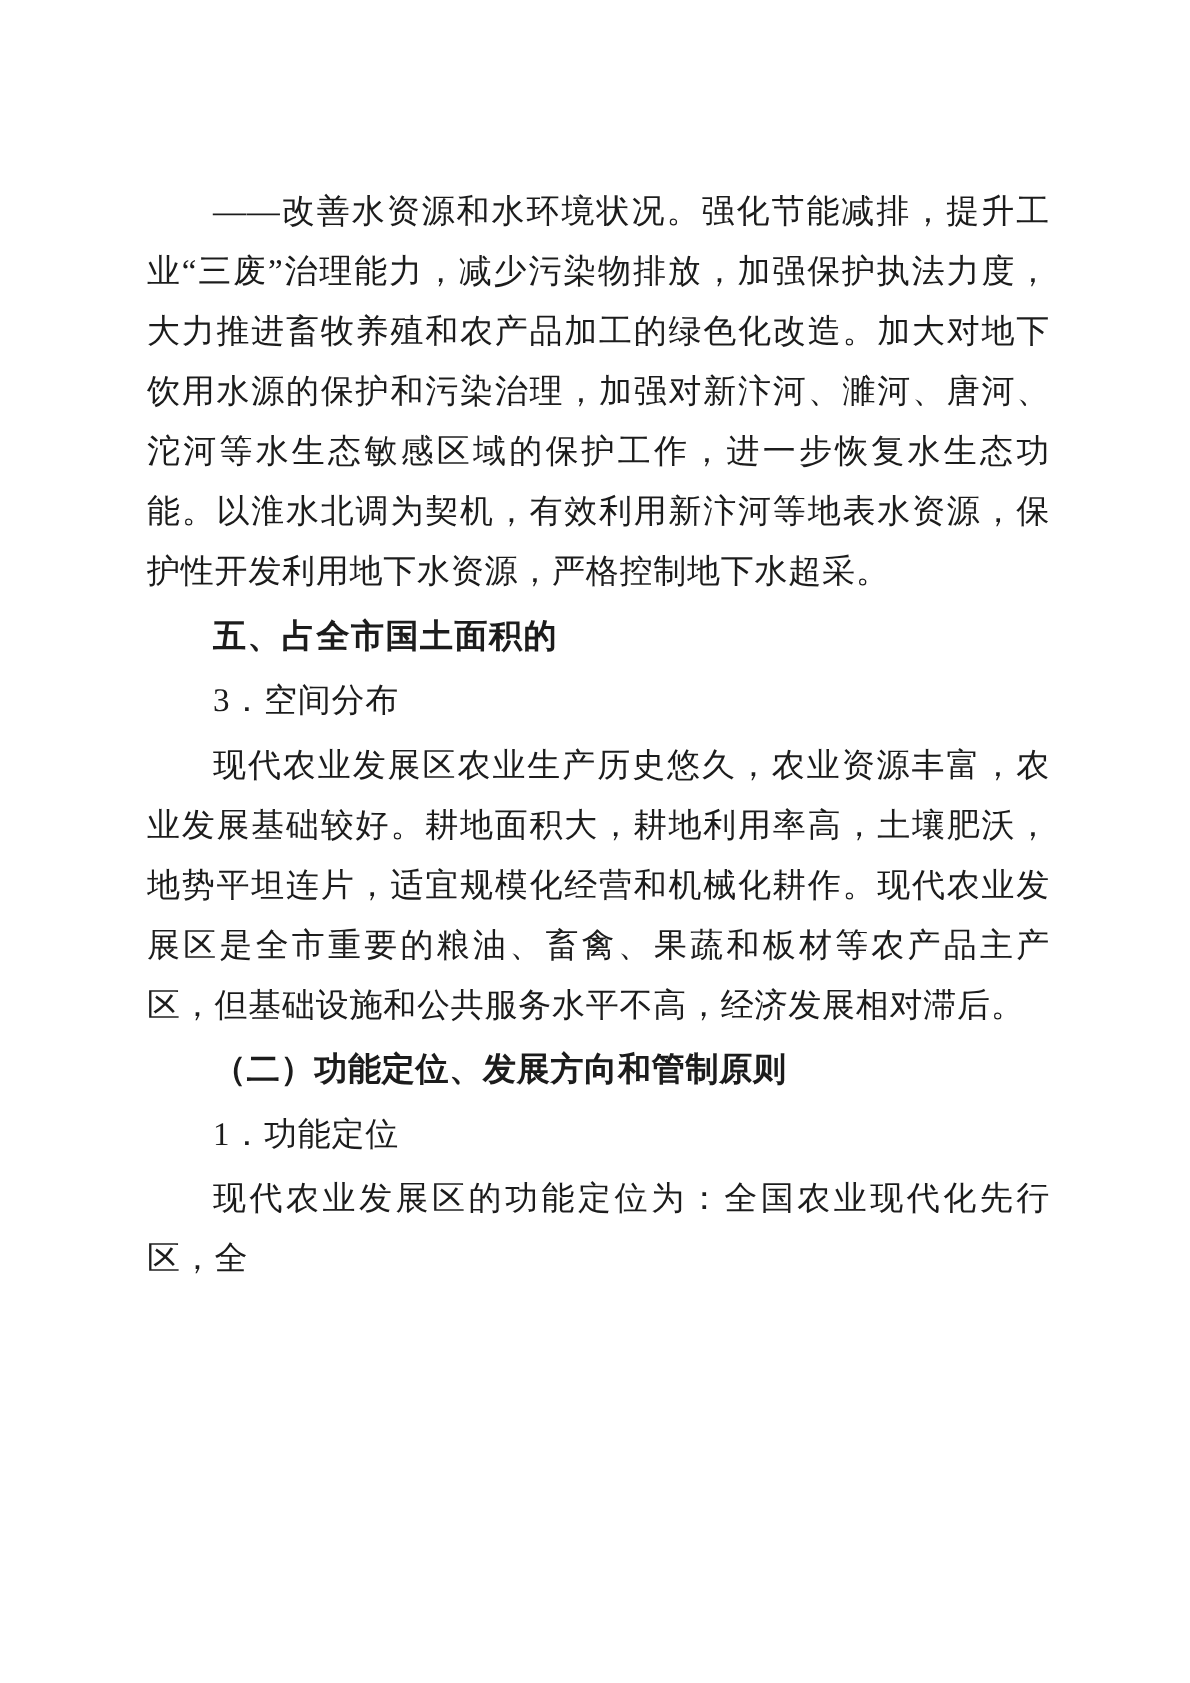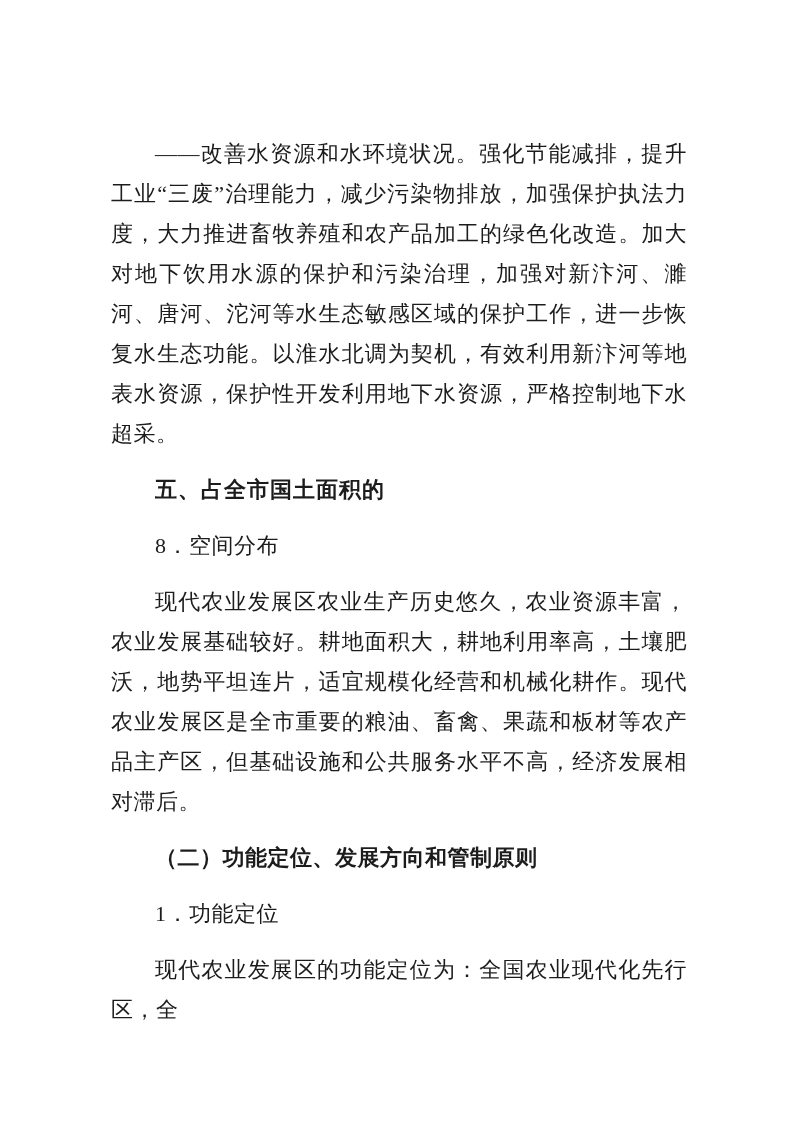--- a/index.html
+++ b/index.html
@@ -18,21 +18,21 @@
   }
   .textblock {
     width: 608px;
     color: #1c1c1c;
     font-size: 22px;
     line-height: 40px;
     text-align: justify;
     font-family: "Liberation Serif", "DejaVu Serif", serif;
   }
   .textblock p {
-    margin: 16px;
+    margin: 3px;
     padding: 0;
     text-indent: 2em;
     letter-spacing: 0.5px;
   }
   
   .para-body {
     font-weight: 400;
     font-family: "Liberation Serif", "DejaVu Serif", serif;
   }
   
@@ -52,19 +52,19 @@
     font-family: "Liberation Serif", "DejaVu Serif", serif;
   }
 </style>
 </head>
 <body>
 
 <div class="page">
   <div class="textblock">
     <p class="para-body">——改善水资源和水环境状况。强化节能减排，提升工业“三废”治理能力，减少污染物排放，加强保护执法力度，大力推进畜牧养殖和农产品加工的绿色化改造。加大对地下饮用水源的保护和污染治理，加强对新汴河、濉河、唐河、沱河等水生态敏感区域的保护工作，进一步恢复水生态功能。以淮水北调为契机，有效利用新汴河等地表水资源，保护性开发利用地下水资源，严格控制地下水超采。</p>
     <p class="heading-1">五、占全市国土面积的</p>
-    <p class="heading-3">8．空间分布</p>
+    <p class="heading-3">3．空间分布</p>
     <p class="para-body">现代农业发展区农业生产历史悠久，农业资源丰富，农业发展基础较好。耕地面积大，耕地利用率高，土壤肥沃，地势平坦连片，适宜规模化经营和机械化耕作。现代农业发展区是全市重要的粮油、畜禽、果蔬和板材等农产品主产区，但基础设施和公共服务水平不高，经济发展相对滞后。</p>
     <p class="heading-2">（二）功能定位、发展方向和管制原则</p>
     <p class="heading-3">1．功能定位</p>
     <p class="para-kai">现代农业发展区的功能定位为：全国农业现代化先行区，全</p>
   </div>
 </div>
 
 </body></html>

